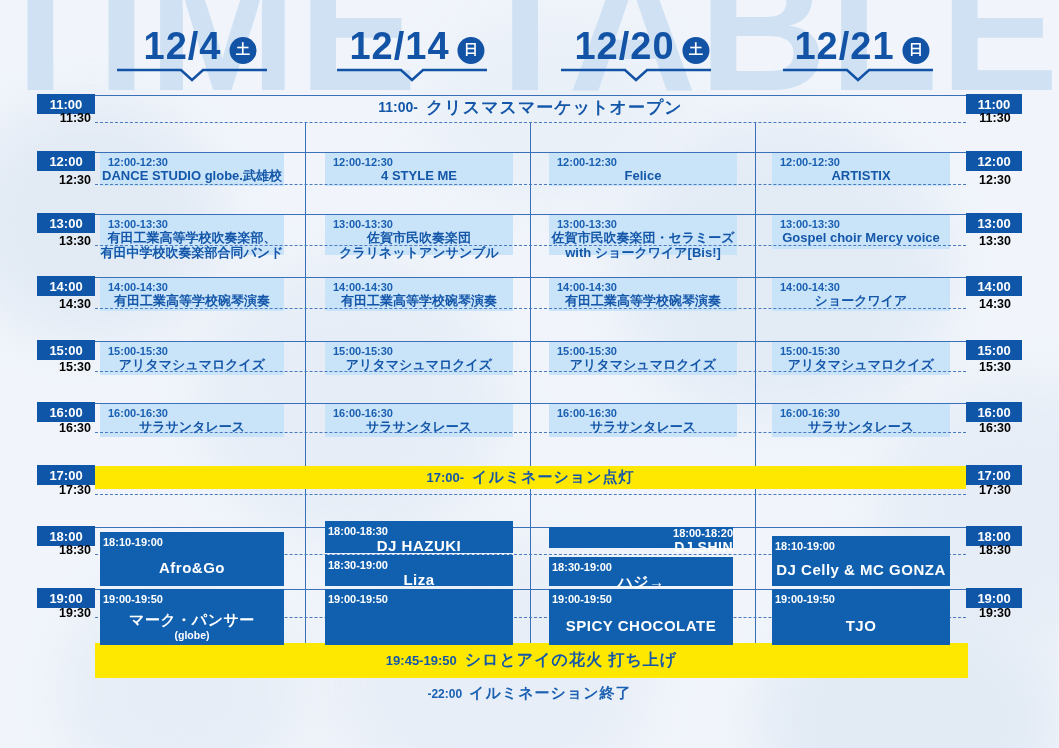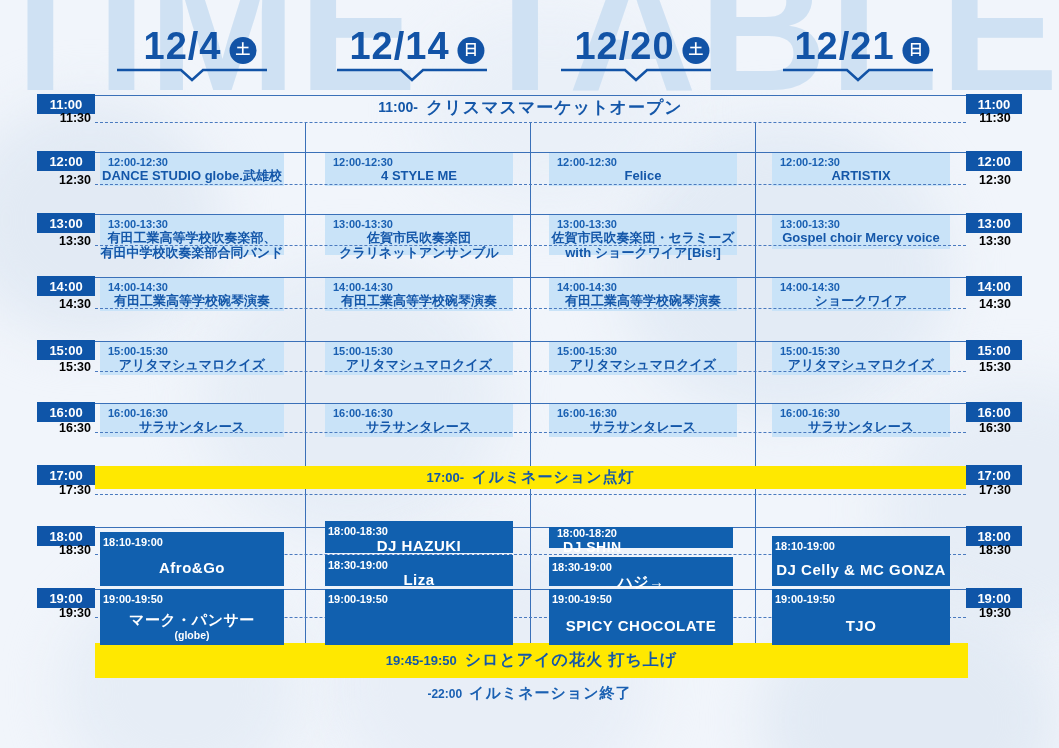--- a/index.html
+++ b/index.html
@@ -49,21 +49,21 @@
   .yband .t{font-size:13px;font-weight:bold;}
   .yband .n{font-size:16px;font-weight:bold;letter-spacing:1px;}
   
   .dbox{position:absolute;background:#1160af;color:#fff;z-index:4;display:flex;
         flex-direction:column;}
   .dbox .dt{font-size:11px;font-weight:bold;padding:4px 0 0 3px;line-height:12px;}
   .dbox .dn{flex:1;display:flex;align-items:center;justify-content:center;
             font-size:15px;font-weight:bold;letter-spacing:.5px;text-align:center;}
   .dbox .ds{font-size:10.5px;font-weight:bold;text-align:center;margin-top:-6px;
             padding-bottom:4px;}
-  .dbox.inline{align-items:flex-start;}
+  .dbox.inline{align-items:flex-end;}
   .dbox.inline .dt{padding:0 0 0 8px;}
   .dbox.inline .dn{flex:0 0 auto;margin-left:14px;font-size:14px;}
   
   .footn{position:absolute;left:0;top:684px;width:1059px;display:flex;
          align-items:center;justify-content:center;gap:7px;color:#1a60b2;z-index:5;}
   .footn .t{font-size:12px;font-weight:bold;}
   .footn .n{font-size:15px;font-weight:bold;letter-spacing:1px;}
 </style>
 </head>
 <body>

